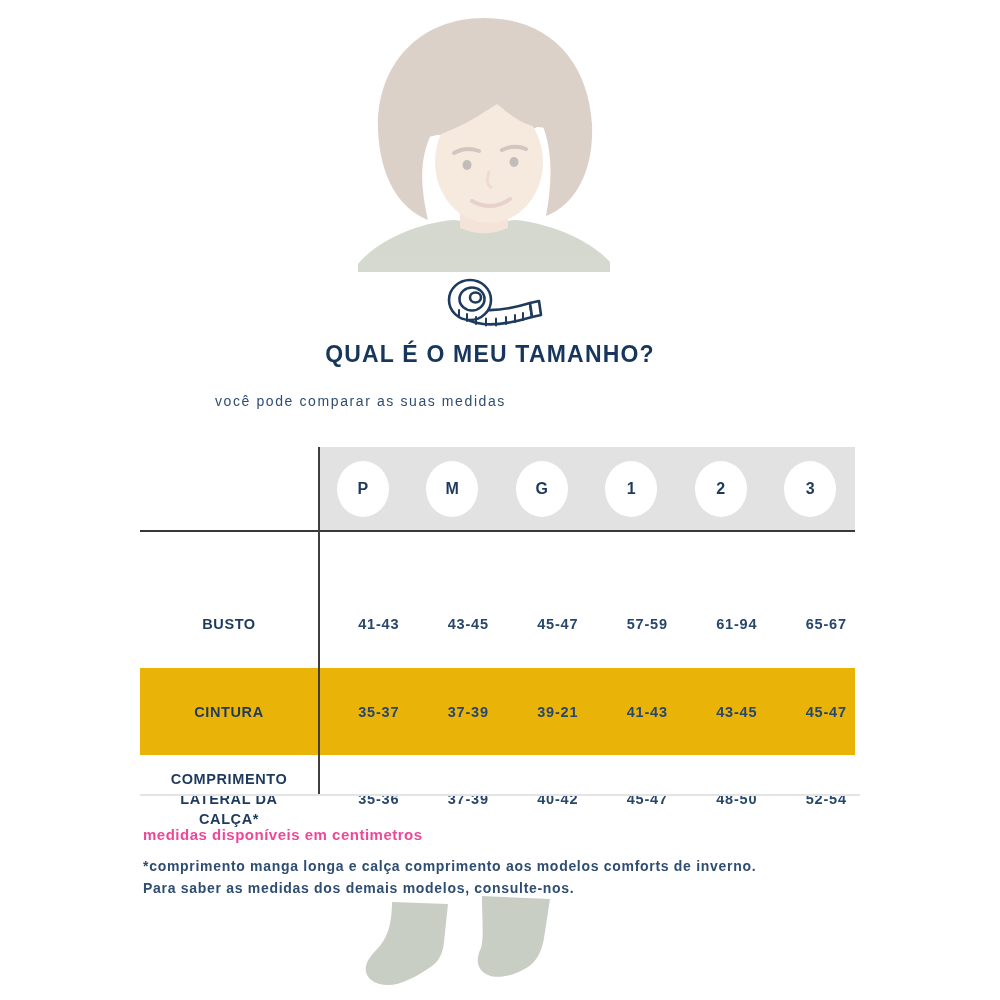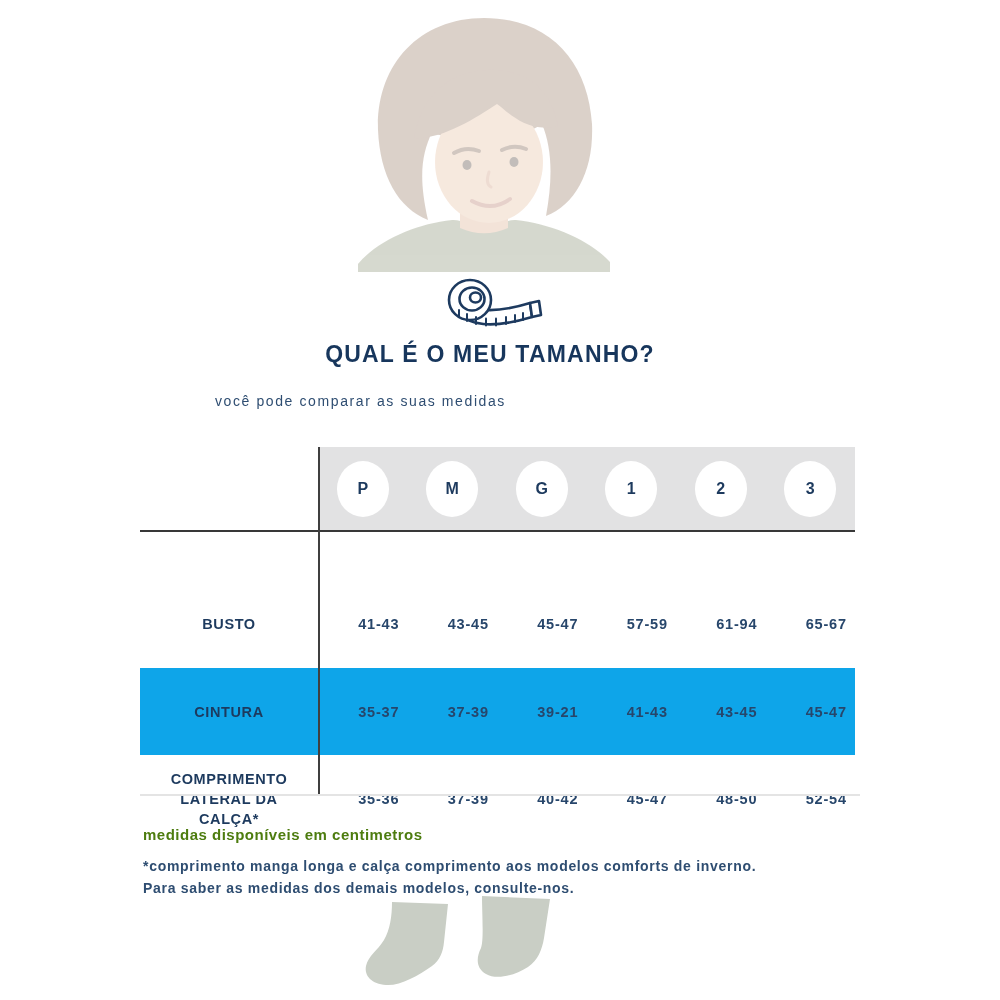--- a/index.html
+++ b/index.html
@@ -28,31 +28,31 @@
   .size-circle{
     width:52px;height:56px;border-radius:50%;background:#ffffff;
     display:flex;align-items:center;justify-content:center;
     font-size:16px;font-weight:800;color:#1d3a5e;
   }
   .hline-dark{position:absolute;left:0;top:83px;width:715px;height:2px;background:#383838;}
   .vline-dark{position:absolute;left:178px;top:0;width:2px;height:348px;background:#3f3f3f;}
   .hline-light{position:absolute;left:0;top:347px;width:720px;height:2px;background:#e4e4e4;}
   .trow{position:absolute;left:0;width:715px;height:87px;display:grid;grid-template-columns:178px repeat(6,1fr);align-items:center;margin-top:48px;}
   .trow.r0{top:85px;}
-  .trow.r1{top:173px;background:#0ea5e9;}
+  .trow.r1{top:173px;background:#eab308;}
   .trow.r2{top:260px;}
   .rlabel{
     text-align:center;font-size:14.5px;font-weight:800;letter-spacing:.6px;color:#1d3a5e;
     padding:0 10px;line-height:20px;
   }
   .tval{text-align:center;font-size:14.5px;font-weight:600;letter-spacing:.8px;color:#27466b;padding-left:32px;}
   
   .note-bold{
     position:absolute;left:143px;top:826px;font-size:15px;font-weight:800;
-    letter-spacing:.5px;color:#4d7c0f;
+    letter-spacing:.5px;color:#ec4899;
   }
   .footnote{
     position:absolute;left:143px;top:855px;font-size:14px;font-weight:600;
     letter-spacing:.7px;color:#2e4d71;line-height:22px;
   }
 </style>
 </head>
 <body>
 
 <div id="screen">

